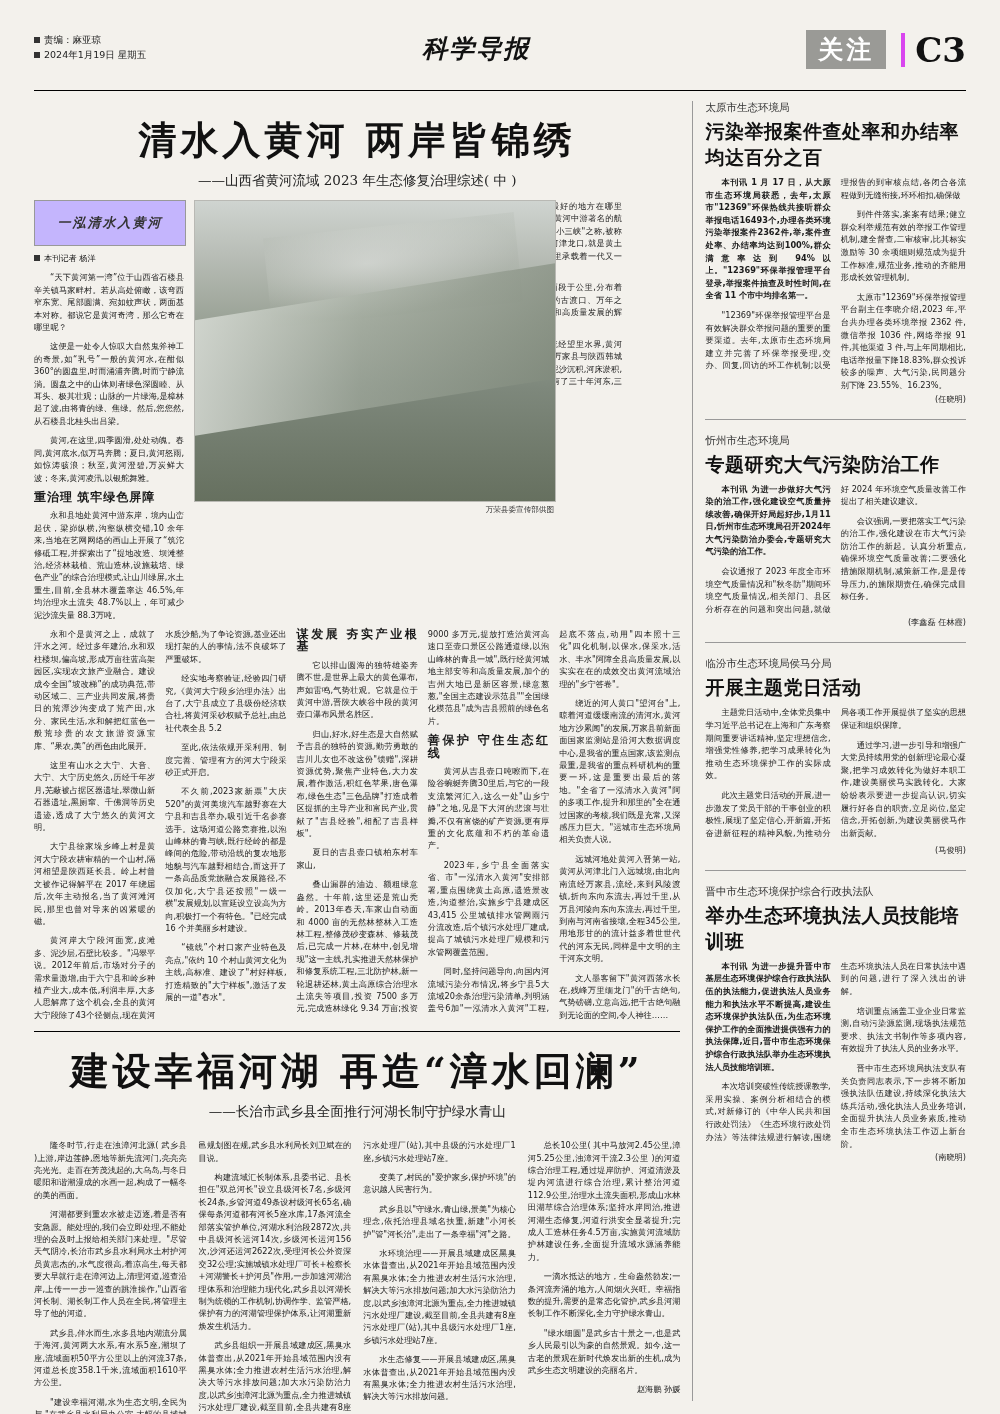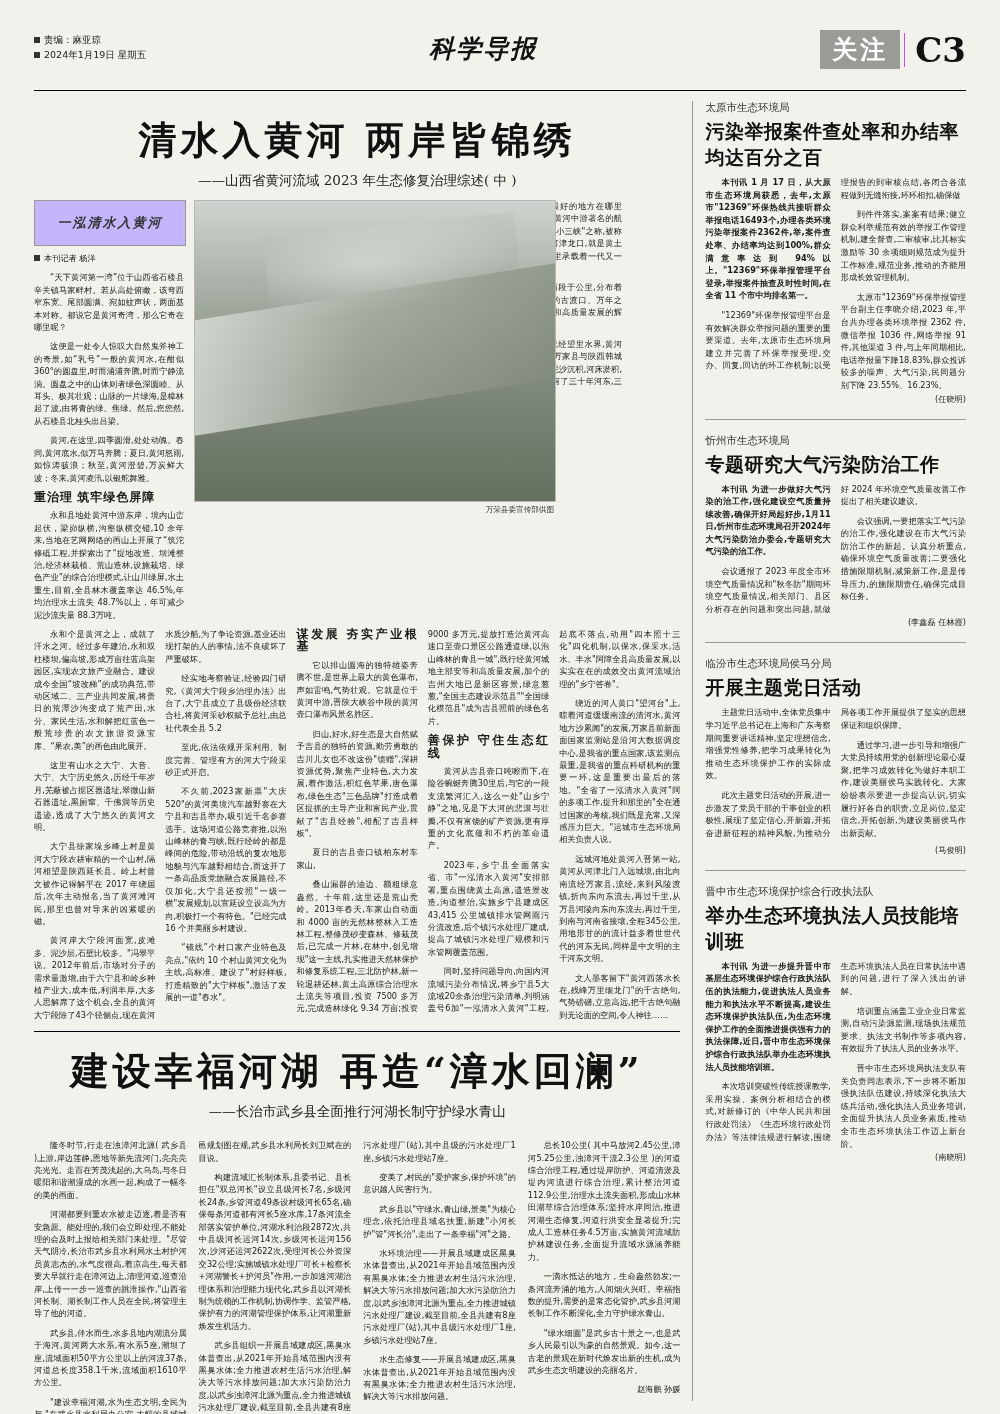--- a/index.html
+++ b/index.html
@@ -25,30 +25,30 @@
   }
   .mh-left{font-size:9.5px;line-height:15px;color:#222;padding-top:4px;}
   .mh-left div{display:flex;align-items:center;gap:4px;}
   .mh-left .sq{display:inline-block;width:6px;height:6px;background:#333;}
   .mh-center{
     font-family:"DejaVu Serif","Liberation Serif",serif;
     font-weight:bold;font-size:25px;letter-spacing:2px;
     padding-top:4px;color:#111;
     font-style:italic;
   }
-  .mh-right{display:flex;align-items:center;gap:4px;padding-top:2px;}
+  .mh-right{display:flex;align-items:center;gap:15px;padding-top:2px;}
   .mh-badge{
     background:#9a9a96;color:#fff;font-size:25px;font-weight:bold;
     padding:3px 12px;letter-spacing:3px;
     font-family:"DejaVu Serif","Liberation Serif",serif;
   }
   .mh-page{
     font-size:34px;font-weight:bold;color:#111;
     font-family:"DejaVu Serif","Liberation Serif",serif;
-    border-left:1px solid #d946ef;padding-left:10px;line-height:34px;
+    border-left:4px solid #d946ef;padding-left:10px;line-height:34px;
   }
   
   .body-wrap{display:flex;gap:12px;margin-top:10px;height:1300px;}
   .left-zone{width:660px;display:flex;flex-direction:column;}
   .right-zone{
     width:266px;border-left:1px solid #999;padding-left:12px;
     display:flex;flex-direction:column;gap:10px;
   }
   
   .headline{

